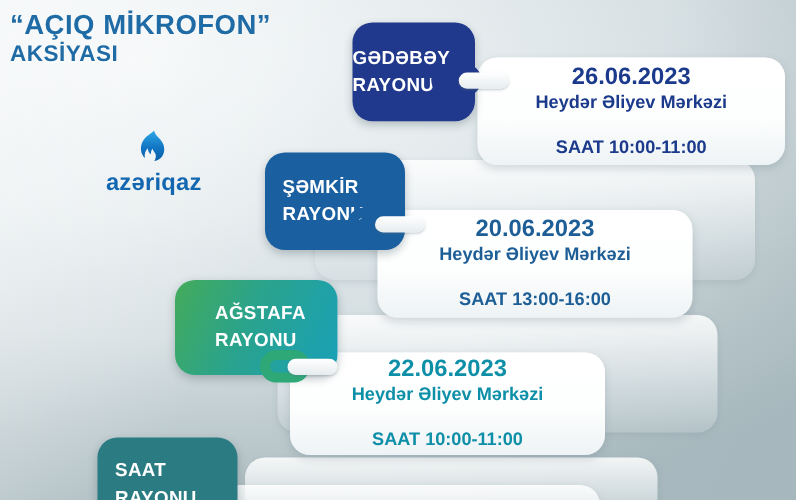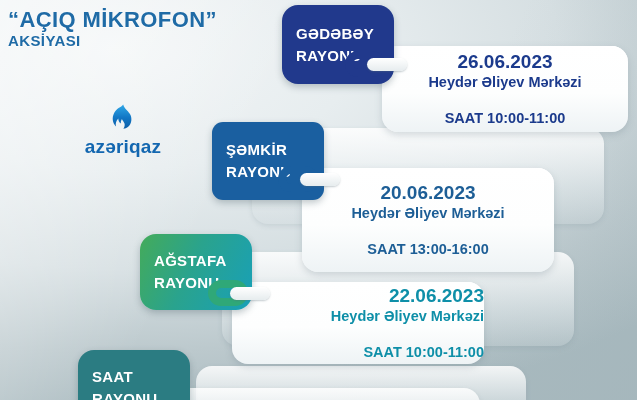--- a/index.html
+++ b/index.html
@@ -22,21 +22,21 @@
 
   
   .title{
     position:absolute;left:8px;top:8px;width:250px;
     text-align:left;line-height:1.12;
     color:#1f6ba6;font-weight:700;letter-spacing:.4px;
     text-shadow:0 1px 0 rgba(255,255,255,.75);
     z-index:6;
   }
   .title .l1{display:block;font-size:22px;}
-  .title .l2{display:block;font-size:15px;}
+  .title .l2{display:block;font-size:18px;}
 
   
   .logo{position:absolute;left:69px;top:104px;width:108px;text-align:center;z-index:6;}
   .logo .flame{display:block;margin:0 auto 2px;width:24px;height:30px;}
   .logo .word{
     display:block;font-size:19px;font-weight:700;color:#1367b0;letter-spacing:.2px;
   }
 
   
   .ghost{
@@ -109,49 +109,49 @@
   <div class="ghost" style="left:252px;top:128px;width:352px;height:96px;"></div>
   <div class="ghost" style="left:222px;top:252px;width:352px;height:94px;"></div>
   <div class="ghost" style="left:196px;top:366px;width:330px;height:60px;"></div>
   <div class="ghost" style="left:160px;top:388px;width:320px;height:60px;"></div>
 
   <div class="card" style="left:382px;top:46px;width:246px;height:86px;">
     <div class="date" style="color:#1b3a8c">26.06.2023</div>
     <div class="venue" style="color:#1b3a8c">Heydər Əliyev Mərkəzi</div>
     <div class="time" style="color:#1b3a8c">SAAT 10:00-11:00</div>
   </div>
-  <div class="tag" style="left:282px;top:5px;width:98px;height:79px;padding-left:14px;background:#21398c;">
+  <div class="tag" style="left:282px;top:18px;width:98px;height:79px;background:#21398c;">
     <span class="ln">GƏDƏBƏY</span>
     <span class="ln">RAYONU</span>
   </div>
   <div class="conn" style="left:345px;top:51px;--hc:#21398c;">
     <span class="hook"></span>
     <span class="link"></span>
   </div>
 
-  <div class="card" style="left:302px;top:168px;width:252px;height:104px;">
+  <div class="card" style="left:302px;top:168px;width:252px;height:86px;">
     <div class="date" style="color:#1d5e96">20.06.2023</div>
     <div class="venue" style="color:#1d5e96">Heydər Əliyev Mərkəzi</div>
     <div class="time" style="color:#1d5e96">SAAT 13:00-16:00</div>
   </div>
-  <div class="tag" style="left:212px;top:122px;width:98px;height:78px;padding-left:14px;background:#1a5fa0;border-radius:11px;">
+  <div class="tag" style="left:212px;top:122px;width:98px;height:78px;padding-left:14px;background:#1a5fa0;">
     <span class="ln">ŞƏMKİR</span>
     <span class="ln">RAYONU</span>
   </div>
   <div class="conn" style="left:278px;top:166px;--hc:#1a5fa0;">
     <span class="hook"></span>
     <span class="link"></span>
   </div>
 
-  <div class="card" style="left:232px;top:282px;width:252px;height:82px;align-items:flex-end;">
+  <div class="card" style="left:232px;top:282px;width:252px;height:82px;">
     <div class="date" style="color:#0e8fa8">22.06.2023</div>
     <div class="venue" style="color:#0e8fa8">Heydər Əliyev Mərkəzi</div>
     <div class="time" style="color:#0e8fa8">SAAT 10:00-11:00</div>
   </div>
-  <div class="tag" style="left:140px;top:234px;width:98px;height:76px;padding-left:14px;background:linear-gradient(115deg,#44ab5a 0%,#2aa38d 45%,#18a0b8 100%);">
+  <div class="tag" style="left:140px;top:224px;width:98px;height:76px;padding-left:32px;background:linear-gradient(115deg,#44ab5a 0%,#2aa38d 45%,#18a0b8 100%);">
     <span class="ln">AĞSTAFA</span>
     <span class="ln">RAYONU</span>
   </div>
   <div class="conn" style="left:208px;top:280px;--hc:#2fa878;">
     <span class="hook"></span>
     <span class="link"></span>
   </div>
 
   <div class="tag" style="left:78px;top:350px;width:98px;height:76px;padding-left:14px;background:#2b7c82;">
     <span class="ln">SAAT</span>

